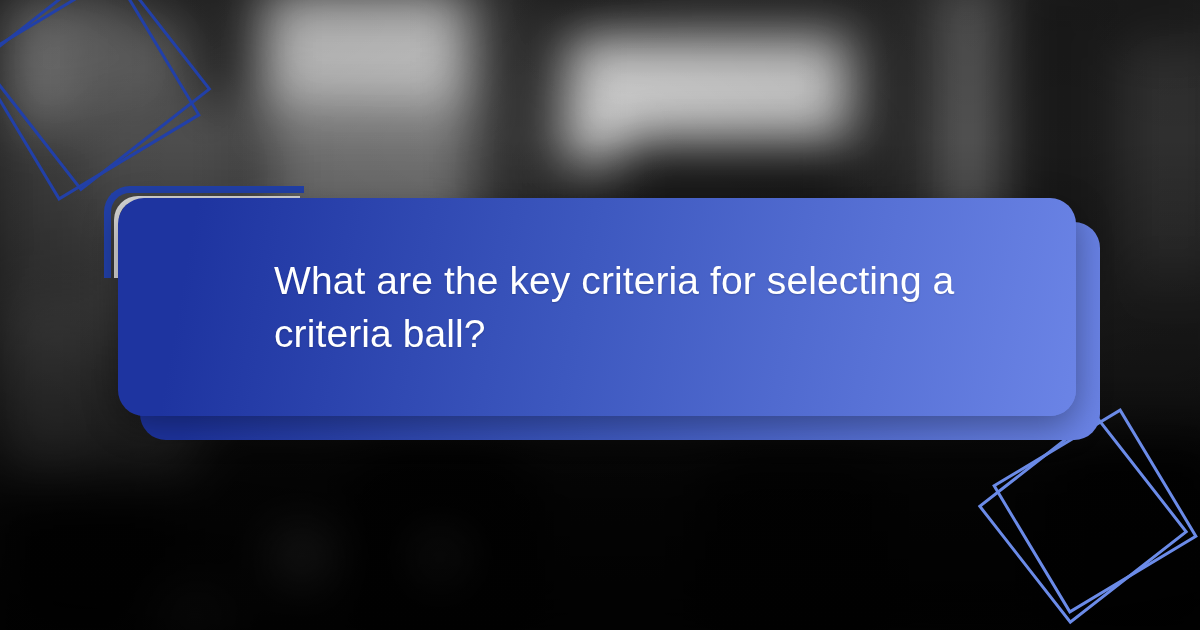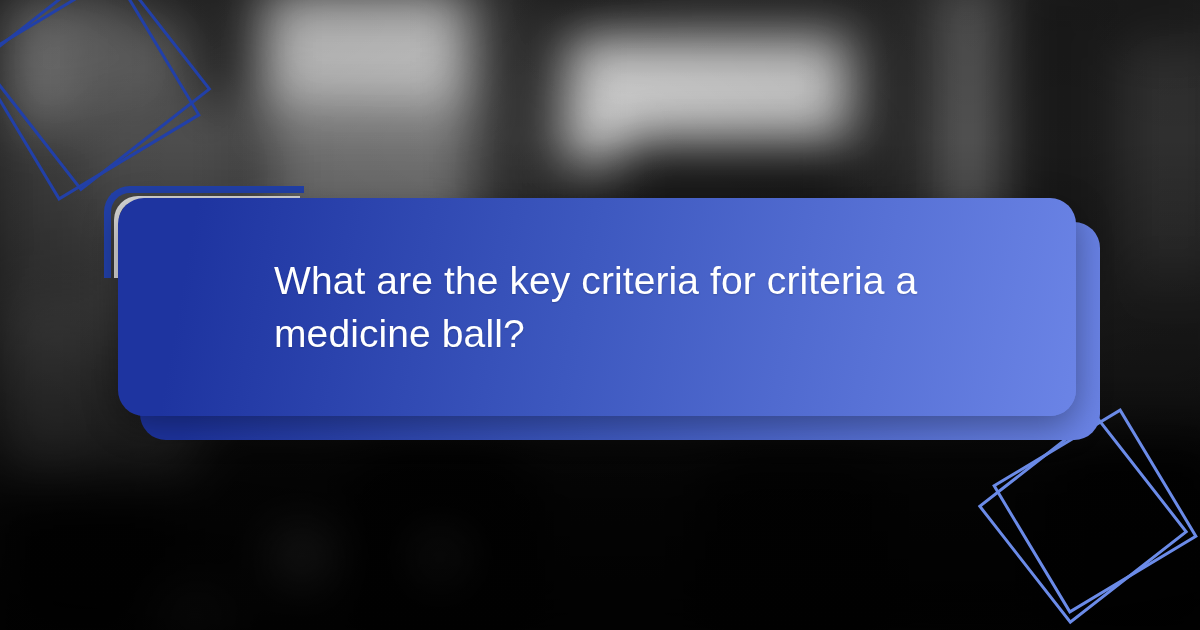--- a/index.html
+++ b/index.html
@@ -106,16 +106,16 @@
       <div class="sq" style="left: 1008px; top: 444px; width: 150px; height: 150px; border-width: 3px; border-color: rgb(107, 139, 232); transform: rotate(-38deg);"></div>
       <div class="sq" style="left: 1020px; top: 436px; width: 150px; height: 150px; border-width: 3px; border-color: rgb(107, 139, 232); transform: rotate(-31deg);"></div>
     </div>
 
   <div class="accent-stroke" id="stroke-blue" style="left: 104px; top: 186px; width: 200px; height: 92px; border-width: 7px; border-color: rgb(34, 64, 168); border-top-left-radius: 26px;"></div>
   <div class="accent-stroke" id="stroke-light" style="left: 114px; top: 196px; width: 186px; height: 82px; border-width: 5px; border-color: rgb(216, 216, 216); border-top-left-radius: 24px;"></div>
 
   <div class="card-shadow" id="card-offset" style="left: 140px; top: 222px; width: 960px; height: 218px; background: linear-gradient(100deg, rgb(30, 52, 160) 0%, rgb(30, 52, 160) 8%, rgb(61, 88, 191) 48%, rgb(107, 132, 230) 100%); border-radius: 26px;"></div>
 
   <div class="card" id="main-card" style="left: 118px; top: 198px; width: 958px; height: 218px; background: linear-gradient(100deg, rgb(30, 52, 160) 0%, rgb(30, 52, 160) 8%, rgb(61, 88, 191) 48%, rgb(107, 132, 230) 100%); border-radius: 26px;">
-    <div class="card-text" style="color: rgb(255, 255, 255);">What are the key criteria for criteria a medicine ball?</div>
+    <div class="card-text" style="color: rgb(255, 255, 255);">What are the key criteria for selecting a criteria ball?</div>
   </div>
 
 </div>
 
 </body></html>

